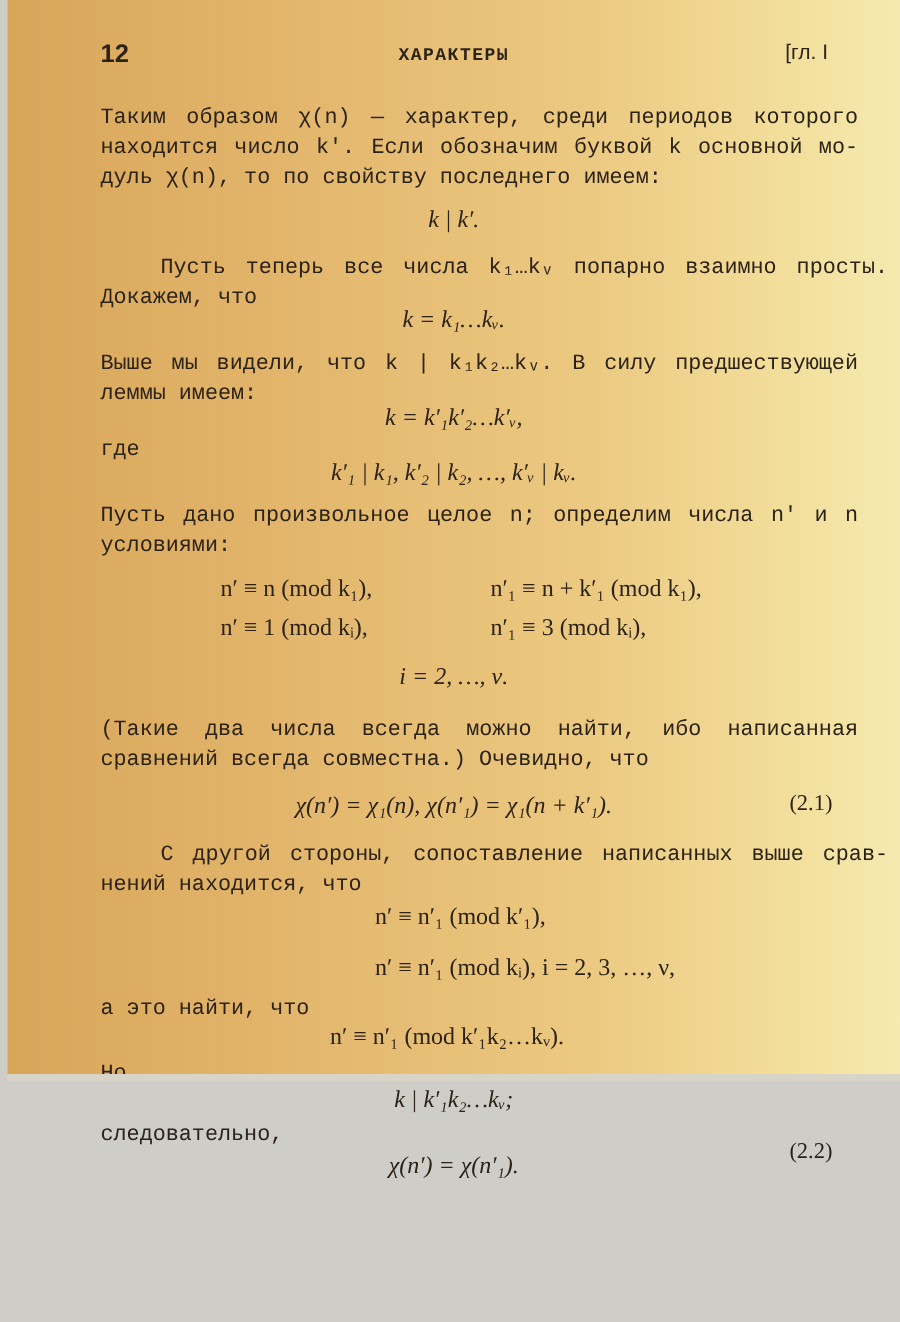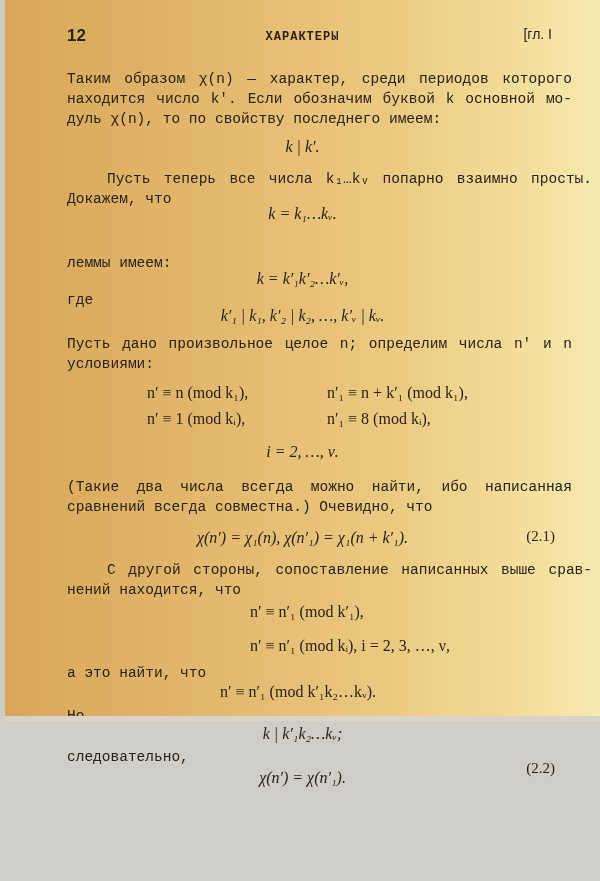--- a/index.html
+++ b/index.html
@@ -49,35 +49,36 @@
   <div class="line justify" style="top:89px">находится число k′. Если обозначим буквой k основной мо-</div>
   <div class="line" style="top:109px">дуль χ(n), то по свойству последнего имеем:</div>
 
   <div class="formula" style="top:136px">k | k′.</div>
 
   <div class="line indent justify" style="top:169px; left:82px">Пусть теперь все числа k₁…kᵥ попарно взаимно просты.</div>
   <div class="line" style="top:189px">Докажем, что</div>
 
   <div class="formula" style="top:203px">k = k₁…kᵥ.</div>
 
+  <div class="line justify" style="top:233px">Выше мы видели, что k | k₁k₂…kᵥ. В силу предшествующей</div>
   <div class="line" style="top:253px">леммы имеем:</div>
 
   <div class="formula" style="top:268px">k = k′₁k′₂…k′ᵥ,</div>
 
   <div class="line" style="top:290px">где</div>
 
   <div class="formula" style="top:305px">k′₁ | k₁, k′₂ | k₂, …, k′ᵥ | kᵥ.</div>
 
   <div class="line justify" style="top:334px">Пусть дано произвольное целое n; определим числа n′ и n</div>
   <div class="line" style="top:354px">условиями:</div>
 
   <div class="absf" style="top:384px; left:142px">n′ ≡ n (mod k₁),</div>
   <div class="absf" style="top:384px; left:322px">n′₁ ≡ n + k′₁ (mod k₁),</div>
   <div class="absf" style="top:410px; left:142px">n′ ≡ 1 (mod kᵢ),</div>
-  <div class="absf" style="top:410px; left:322px">n′₁ ≡ 8 (mod kᵢ),</div>
+  <div class="absf" style="top:410px; left:322px">n′₁ ≡ 3 (mod kᵢ),</div>
   <div class="formula" style="top:441px">i = 2, …, ν.</div>
 
   <div class="line justify" style="top:477px">(Такие два числа всегда можно найти, ибо написанная система</div>
   <div class="line" style="top:497px">сравнений всегда совместна.) Очевидно, что</div>
 
   <div class="formula" style="top:527px">χ(n′) = χ₁(n),   χ(n′₁) = χ₁(n + k′₁).</div>
   <div class="eqnum" style="top:528px">(2.1)</div>
 
   <div class="line indent justify" style="top:560px; left:82px">С другой стороны, сопоставление написанных выше срав-</div>
   <div class="line" style="top:580px">нений находится, что</div>

